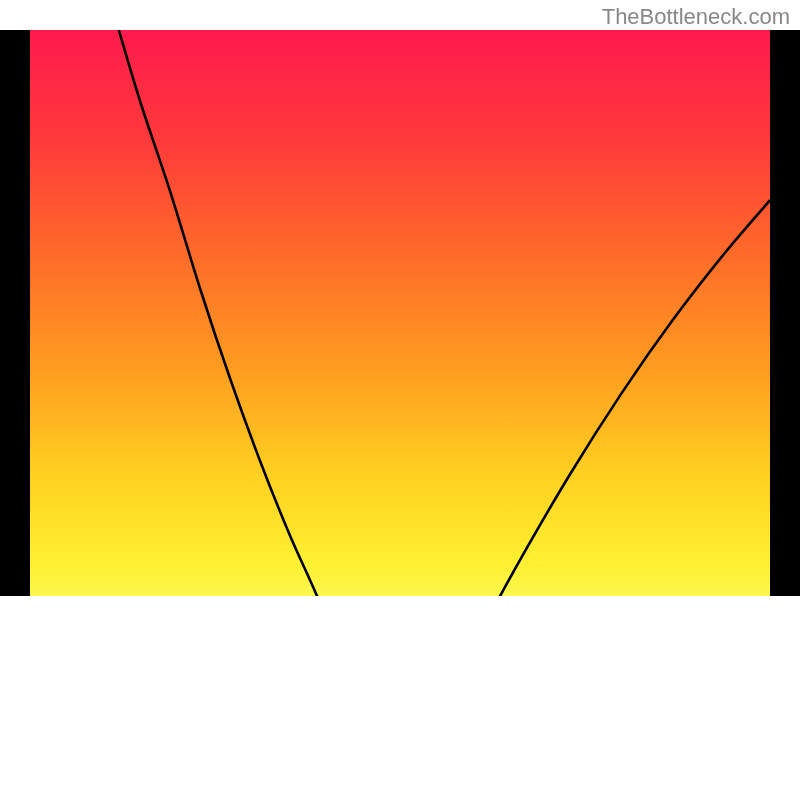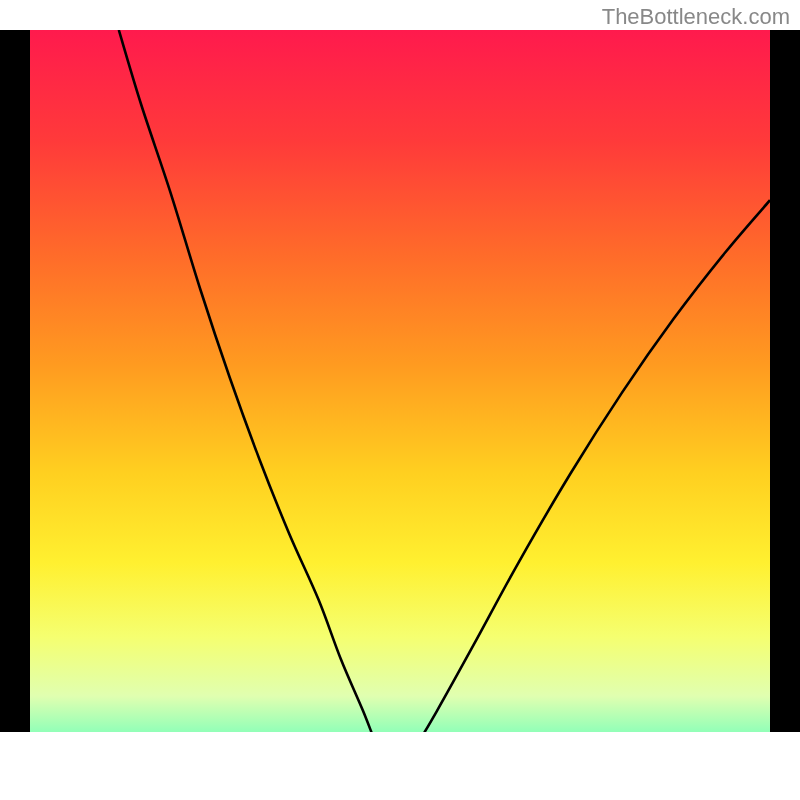--- a/index.html
+++ b/index.html
@@ -3,21 +3,21 @@
 <meta charset="utf-8">
 <style>
   body {
     margin: 0;
     padding: 0;
     background: #fff;
     font-family: Arial, sans-serif;
   }
   .container {
     width: 800px;
-    height: 732px;
+    height: 596px;
     position: relative;
   }
   .watermark {
     position: absolute;
     top: 4px;
     right: 10px;
     color: #888;
     font-size: 22px;
     font-weight: 500;
     z-index: 10;

